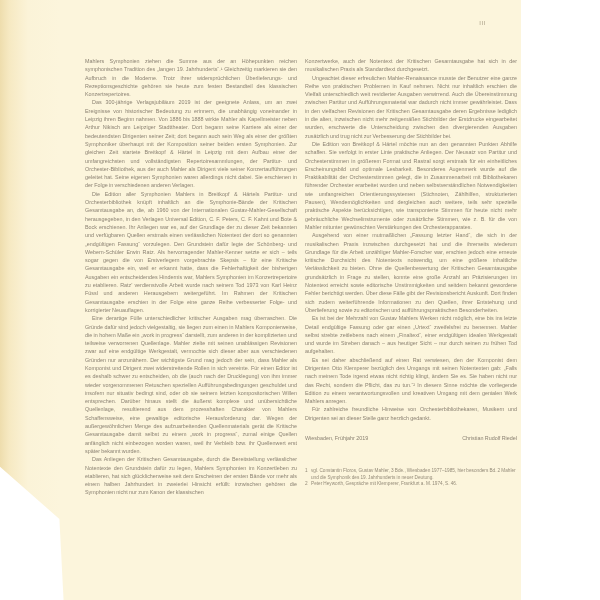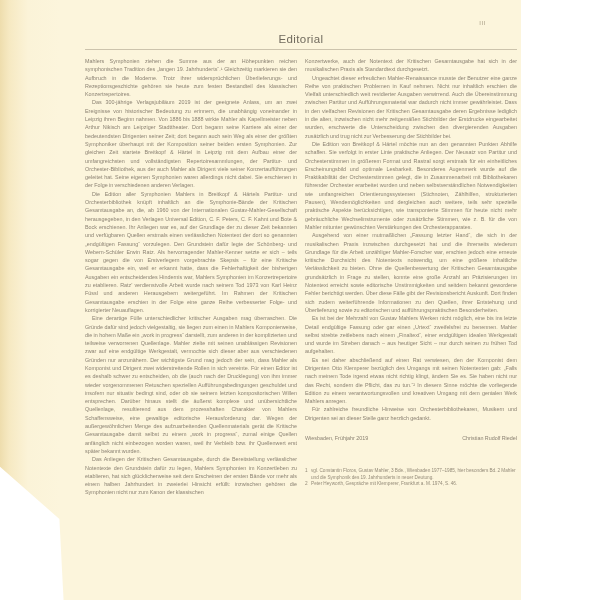--- a/index.html
+++ b/index.html
@@ -58,24 +58,20 @@
   .fn-text { flex:1; }
 </style>
 </head>
 <body>
 
 <div class="canvas">
   <div class="page">
 
     <div class="pagenum">III</div>
 
-    <div class="header">
-      <div class="title">Editorial</div>
-      <div class="title-divider"></div>
-    </div>
 
     <div class="columns">
 
       <div class="col">
 
           <p>Mahlers Symphonien ziehen die Summe aus der an Höhepunkten reichen symphonischen Tradition des „langen 19. Jahrhunderts“.¹ Gleichzeitig markieren sie den Aufbruch in die Moderne. Trotz ihrer widersprüchlichen Überlieferungs- und Rezeptionsgeschichte gehören sie heute zum festen Bestandteil des klassischen Konzertrepertoires.</p>
 
           <p>Das 300-jährige Verlagsjubiläum 2019 ist der geeignete Anlass, um an zwei Ereignisse von historischer Bedeutung zu erinnern, die unabhängig voneinander in Leipzig ihren Beginn nahmen. Von 1886 bis 1888 wirkte Mahler als Kapellmeister neben Arthur Nikisch am Leipziger Stadttheater. Dort begann seine Karriere als einer der bedeutendsten Dirigenten seiner Zeit; dort begann auch sein Weg als einer der größten Symphoniker überhaupt mit der Komposition seiner beiden ersten Symphonien. Zur gleichen Zeit startete Breitkopf &amp; Härtel in Leipzig mit dem Aufbau einer der umfangreichsten und vollständigsten Repertoiresammlungen, der Partitur- und Orchester-Bibliothek, aus der auch Mahler als Dirigent viele seiner Konzertaufführungen geleitet hat. Seine eigenen Symphonien waren allerdings nicht dabei. Sie erschienen in der Folge in verschiedenen anderen Verlagen.</p>
 
           <p>Die Edition aller Symphonien Mahlers in Breitkopf &amp; Härtels Partitur- und Orchesterbibliothek knüpft inhaltlich an die Symphonie-Bände der Kritischen Gesamtausgabe an, die, ab 1960 von der Internationalen Gustav-Mahler-Gesellschaft herausgegeben, in den Verlagen Universal Edition, C. F. Peters, C. F. Kahnt und Bote &amp; Bock erschienen. Ihr Anliegen war es, auf der Grundlage der zu dieser Zeit bekannten und verfügbaren Quellen erstmals einen verlässlichen Notentext der dort so genannten „endgültigen Fassung“ vorzulegen. Den Grundstein dafür legte der Schönberg- und Webern-Schüler Erwin Ratz. Als hervorragender Mahler-Kenner setzte er sich – teils sogar gegen die von Erstverlegern vorgebrachte Skepsis – für eine Kritische Gesamtausgabe ein, weil er erkannt hatte, dass die Fehlerhaftigkeit der bisherigen Ausgaben ein entscheidendes Hindernis war, Mahlers Symphonien im Konzertrepertoire zu etablieren. Ratz’ verdienstvolle Arbeit wurde nach seinem Tod 1973 von Karl Heinz Füssl und anderen Herausgebern weitergeführt. Im Rahmen der Kritischen Gesamtausgabe erschien in der Folge eine ganze Reihe verbesserter Folge- und korrigierter Neuauflagen.</p>

